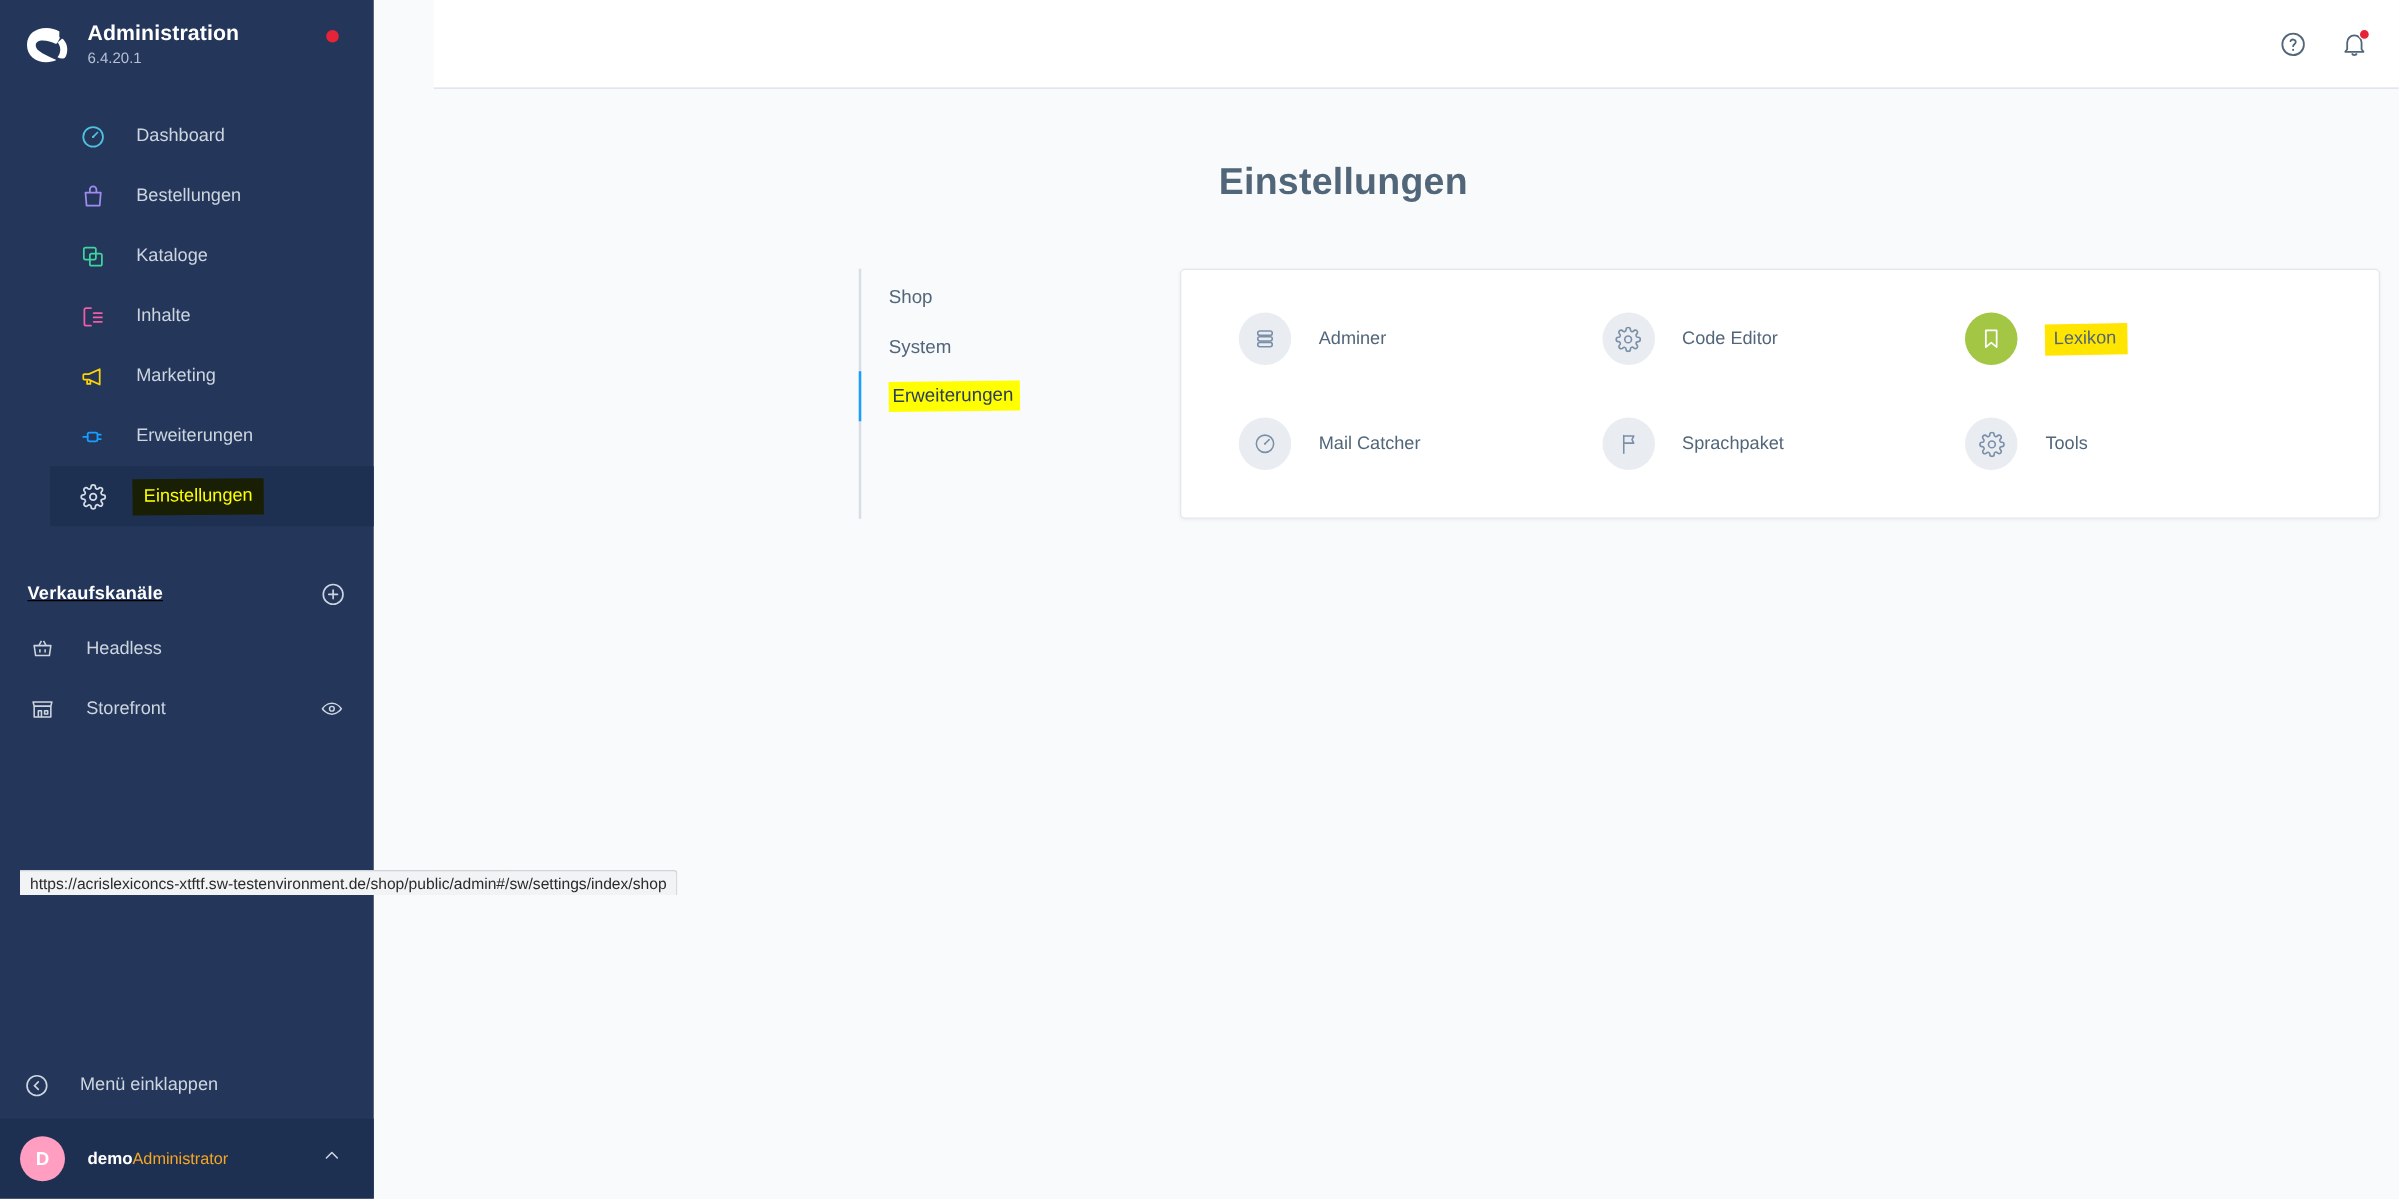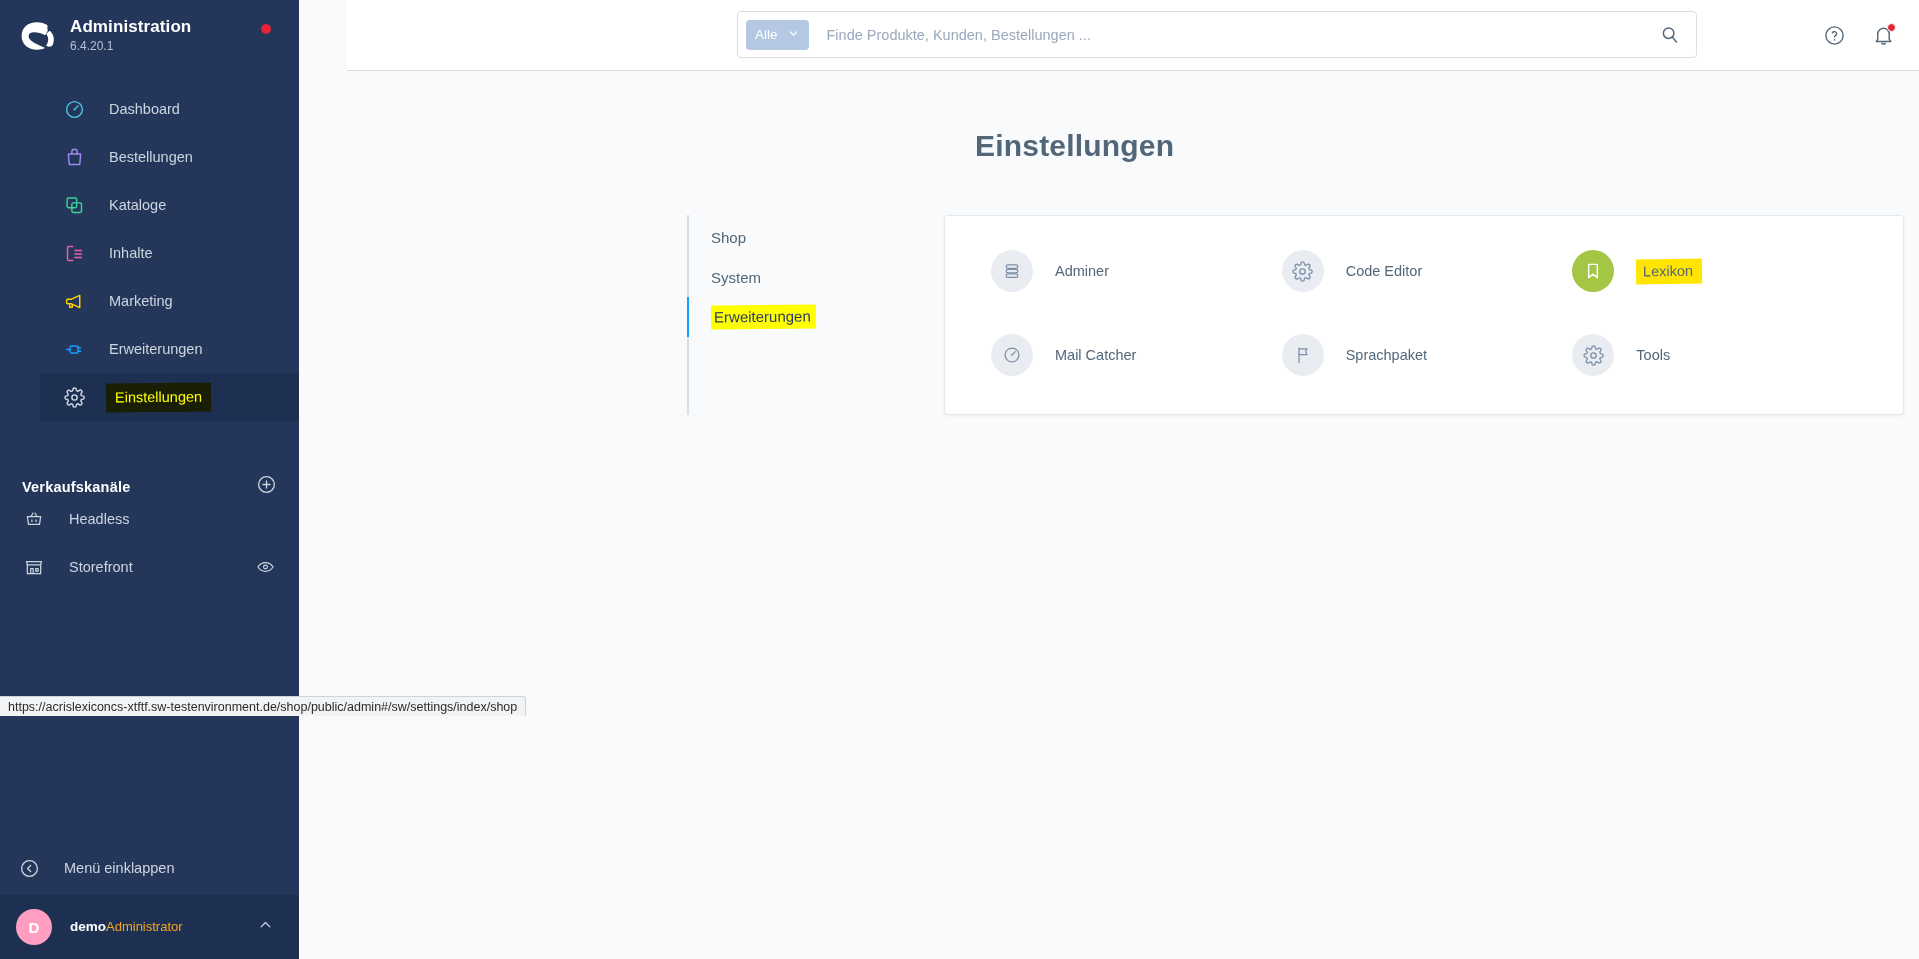--- a/index.html
+++ b/index.html
@@ -67,22 +67,23 @@
     background: #191f05;
     color: #ffff00;
     padding: 4px 9px 5px 9px;
     margin-left: -3px;
     transform: rotate(-0.5deg);
   }
 
   .section-title-row {
     margin-top: 34px;
     height: 40px;
-    display: flex; align-items: flex-end; justify-content: space-between;
+    display: flex; align-items: center; justify-content: space-between;
     padding: 0 22px 0 22px;
+    text-decoration: underline;
   }
   .section-title {
     color: #ffffff; font-size: 14.5px; font-weight: bold; letter-spacing: .2px;
   }
   .section-add { cursor: pointer; display: flex; }
 
   .nav-sub .nav-item { height: 48px; }
   .nav-sub .nav-item .nav-label { color: #cdd5df; }
   .nav-item .trail-icon {
     position: absolute; right: 24px; top: 50%; transform: translateY(-50%);
@@ -263,21 +264,21 @@
   .ext-label.hl {
     background: #ffe500;
     color: #52667a;
     padding: 4px 9px 5px 7px;
     transform: rotate(-0.9deg);
   }
 
   
   .status-bar {
     position: absolute;
-    left: 0; bottom: 0;
+    left: 16px; bottom: 0;
     height: 20px;
     background: #f1f3f5;
     border: 1px solid #cfd4da;
     border-left: none; border-bottom: none;
     border-top-right-radius: 3px;
     display: flex; align-items: center;
     padding: 0 8px;
     z-index: 40;
   }
   .status-bar span {
@@ -444,37 +445,20 @@
         <svg width="15" height="15" viewBox="0 0 24 24" fill="none" stroke="#cdd5df" stroke-width="2" stroke-linecap="round" stroke-linejoin="round">
           <path d="M5 15l7-7 7 7"></path>
         </svg>
       </span>
     </div>
   </aside>
 
   <div class="main">
 
     <header class="topbar">
-      <div class="search-wrap">
-        <div class="search-pill">
-          <span>Alle</span>
-          <span>
-            <svg width="13" height="13" viewBox="0 0 24 24" fill="none" stroke="#ffffff" stroke-width="2.4" stroke-linecap="round" stroke-linejoin="round">
-              <path d="M6 9l6 6 6-6"></path>
-            </svg>
-          </span>
-        </div>
-        <input class="search-input" type="text" placeholder="Finde Produkte, Kunden, Bestellungen ..." style="">
-        <span class="search-btn">
-          <svg width="21" height="21" viewBox="0 0 24 24" fill="none" stroke="#52667a" stroke-width="1.7" stroke-linecap="round">
-            <circle cx="11" cy="10.5" r="6"></circle>
-              <path d="M15.4 15.2L20 20.5"></path>
-          </svg>
-        </span>
-      </div>
 
       <div class="topbar-actions">
         <span class="icon-btn">
           <svg width="23" height="23" viewBox="0 0 24 24" fill="none" stroke="#52667a" stroke-width="1.5" stroke-linecap="round">
             <circle cx="12" cy="12" r="9"></circle>
             <path d="M9.8 9.3a2.3 2.3 0 014.4.8c0 1.6-2.2 2-2.2 3.4"></path>
             <circle cx="12" cy="16.6" r=".85" fill="#52667a" stroke="none"></circle>
           </svg>
         </span>
         <span class="icon-btn">

